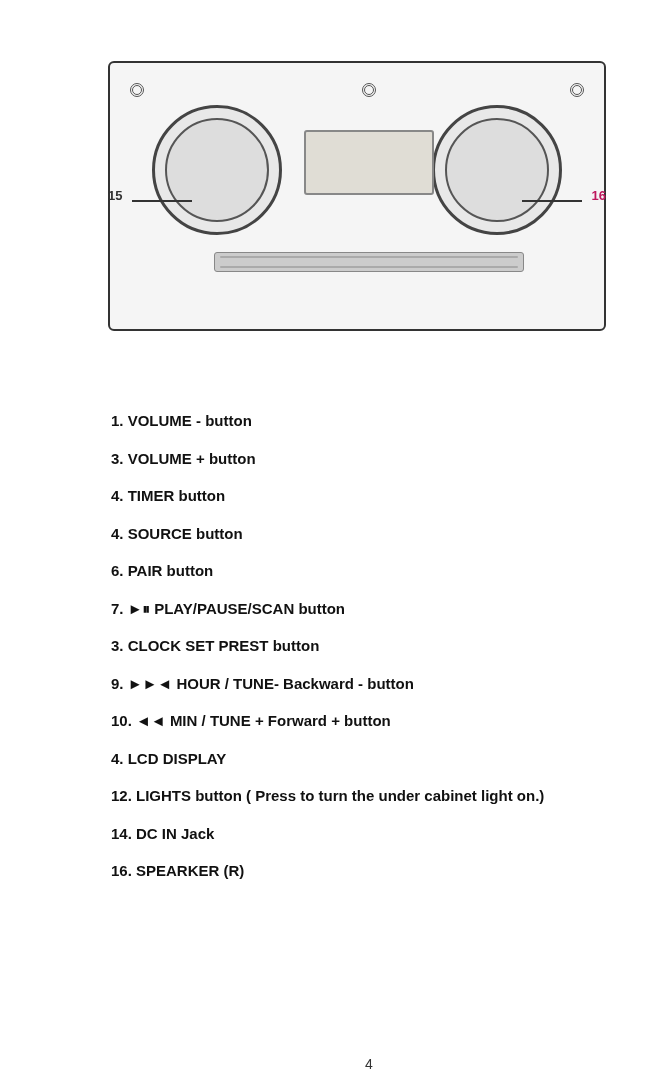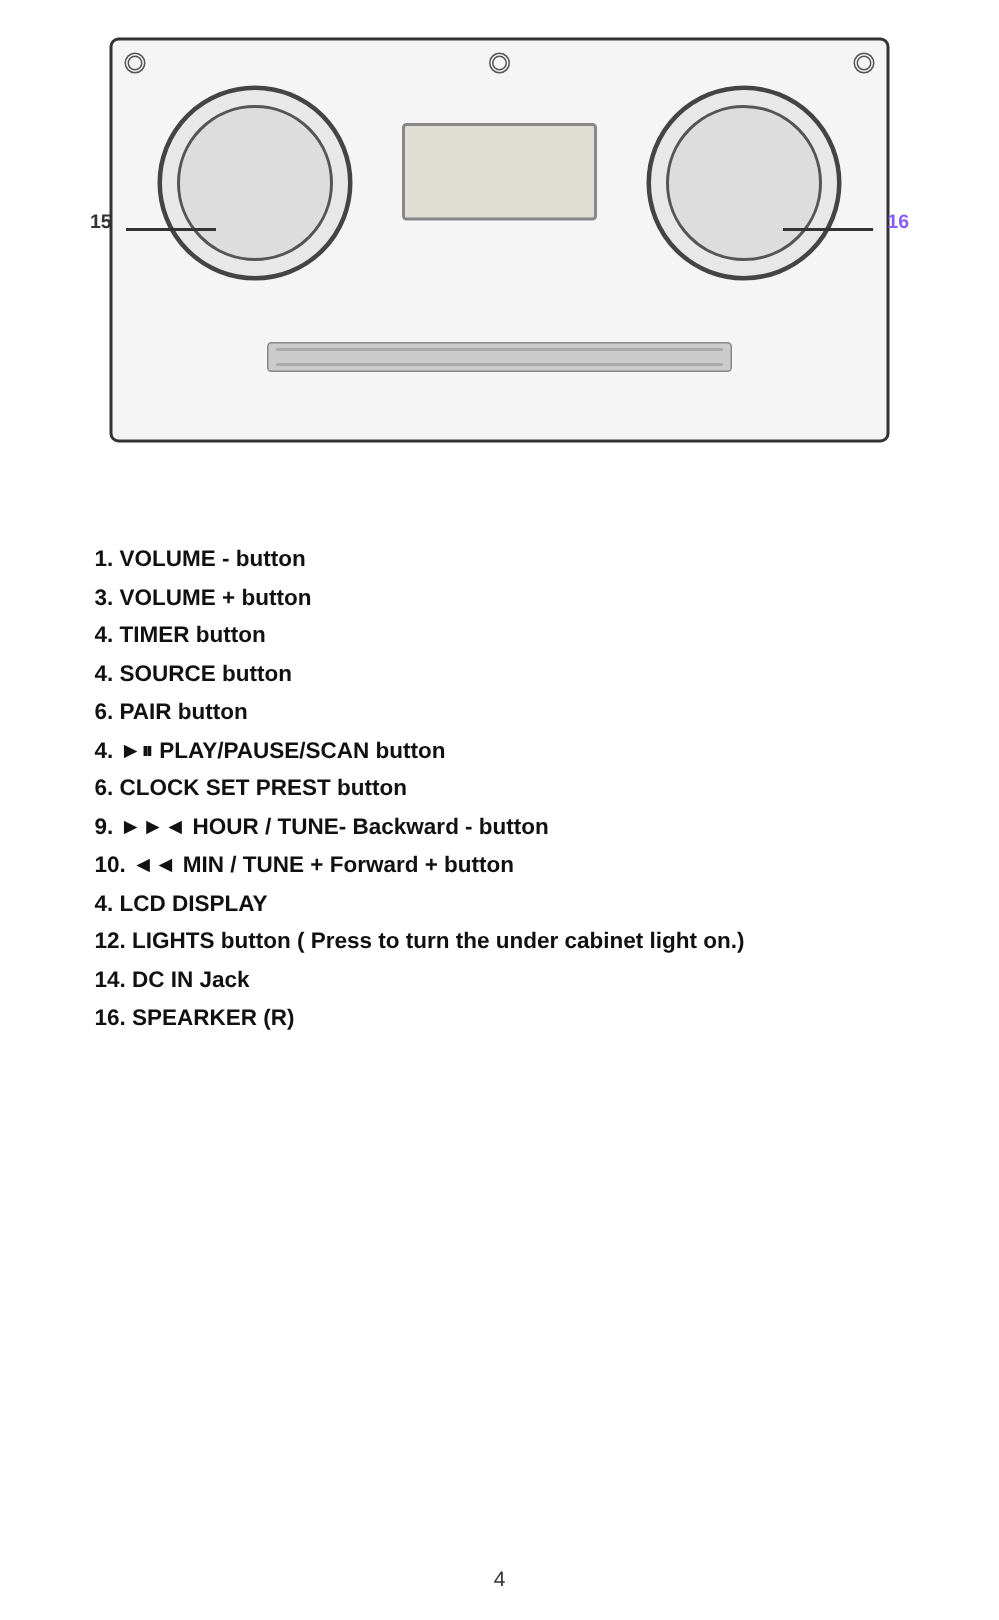--- a/index.html
+++ b/index.html
@@ -1,15 +1,15 @@
 <!DOCTYPE html>
 <html><head>
   <meta charset="utf-8">
   <style>
-    * { margin: 0; padding: 0; box-sizing: border-box; }
+    * { margin: 12px; padding: 0; box-sizing: border-box; }
     body {
       width: 666px;
       height: 1080px;
       background: #ffffff;
       font-family: Arial, sans-serif;
       position: relative;
       overflow: hidden;
     }
 
     
@@ -158,21 +158,21 @@
       font-size: 13px;
       font-weight: bold;
       color: #333;
     }
     .label-right {
       position: absolute;
       top: 130px;
       right: 0px;
       font-size: 13px;
       font-weight: bold;
-      color: #8b5cf6;
+      color: #be185d;
       padding-left: 20px;
     }
 
     
     .line-left {
       position: absolute;
       top: 142px;
       left: 24px;
       width: 60px;
       height: 1.5px;
@@ -236,22 +236,22 @@
   <div class="label-right">16</div>
   <div class="line-right"></div>
 </div>
 
 <div class="parts-list">
     <span class="item">1. VOLUME - button</span>
     <span class="item">3. VOLUME + button</span>
     <span class="item">4. TIMER button</span>
     <span class="item">4. SOURCE button</span>
     <span class="item">6. PAIR button</span>
-    <span class="item">4. ►⏸  PLAY/PAUSE/SCAN button</span>
-    <span class="item">6. CLOCK SET PREST button</span>
+    <span class="item">7. ►⏸  PLAY/PAUSE/SCAN button</span>
+    <span class="item">3. CLOCK SET PREST button</span>
     <span class="item">9.  ►►◄  HOUR / TUNE- Backward - button</span>
     <span class="item">10. ◄◄  MIN  / TUNE + Forward + button</span>
     <span class="item">4. LCD DISPLAY</span>
     <span class="item">12. LIGHTS button ( Press to turn the under cabinet light on.)</span>
     <span class="item">14. DC IN Jack</span>
     <span class="item">16. SPEARKER (R)</span>
   </div>
 
 <div class="page-number">4</div>
 

